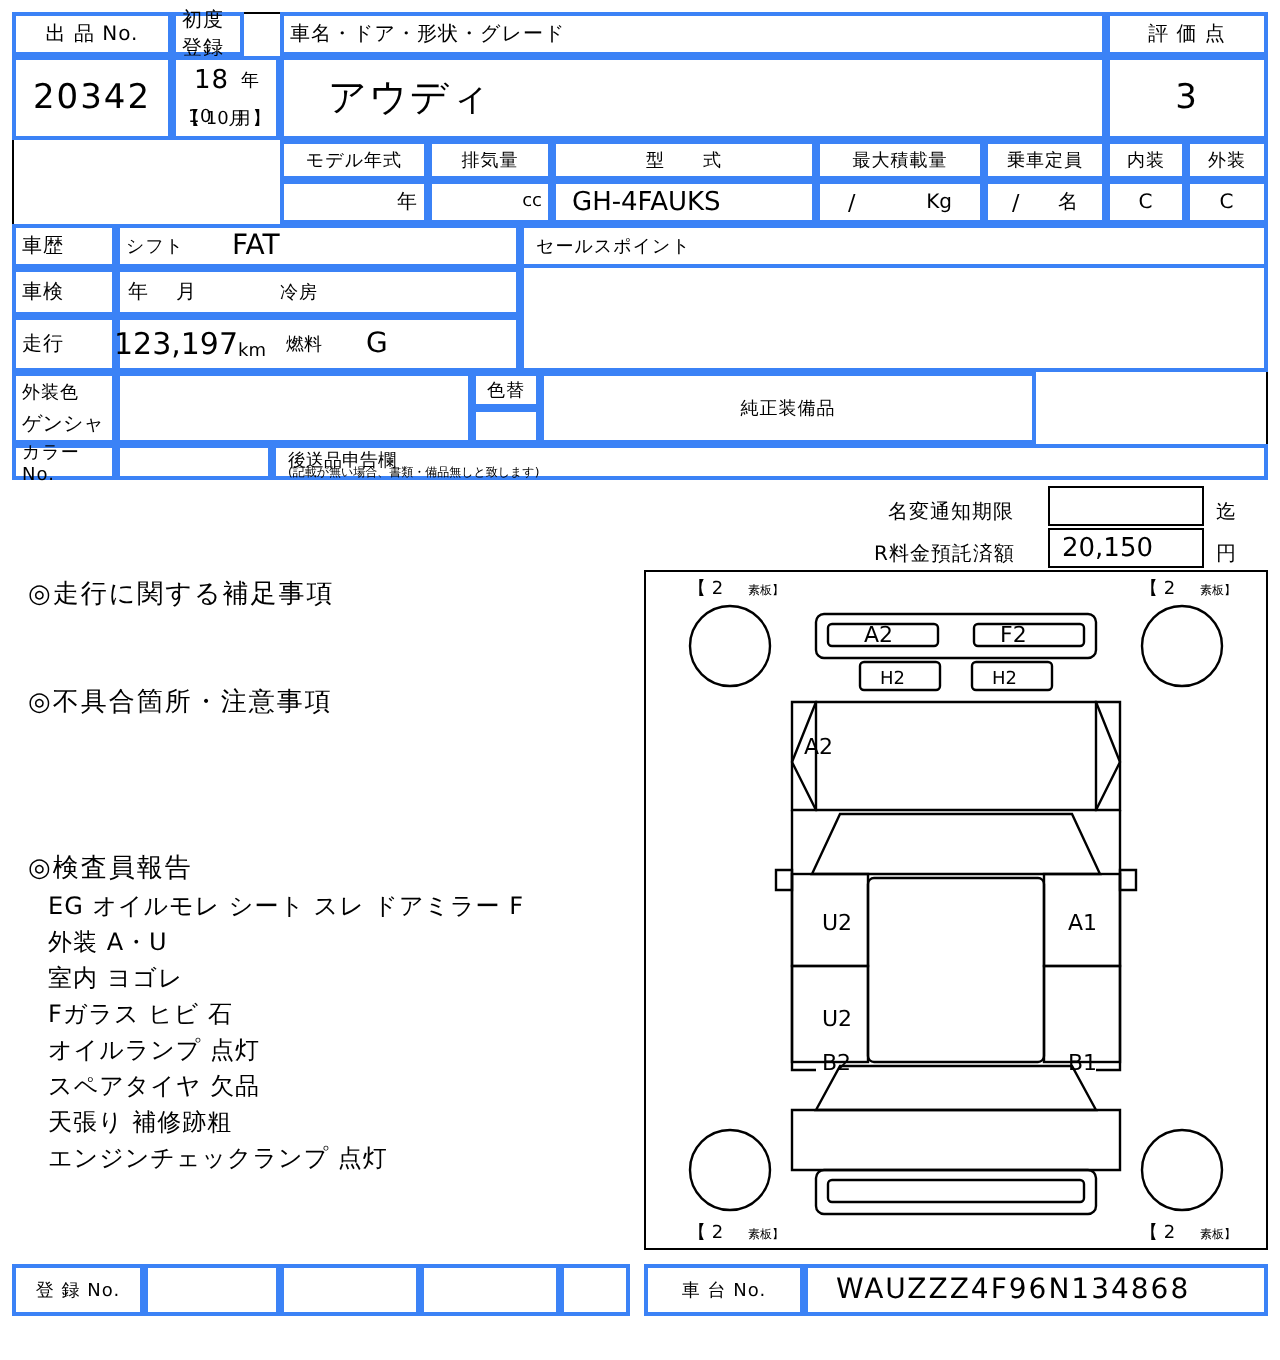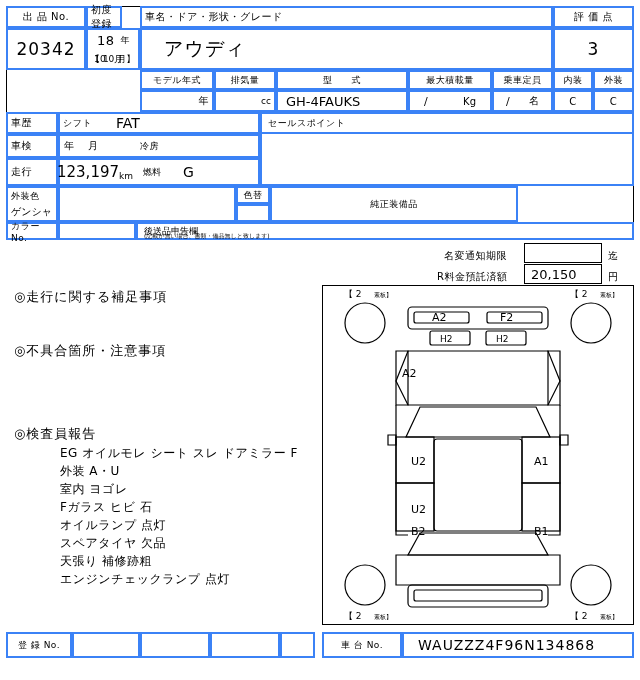--- a/index.html
+++ b/index.html
@@ -18,21 +18,21 @@
         display:flex;align-items:center;padding:0 3px;}
   .cc{justify-content:center;}
   .lbl{font-size:10px;letter-spacing:0.5px;}
   .lbl9{font-size:9px;letter-spacing:0.5px;}
   .lbl8{font-size:8px;letter-spacing:0.3px;}
   .big{font-size:19px;letter-spacing:1px;}
   .mid{font-size:14px;}
   .mid2{font-size:13px;}
   .num{font-size:17px;letter-spacing:1px;}
   .txt{position:absolute;box-sizing:border-box;}
-  .inspect-line{font-size:12px;letter-spacing:0.5px;line-height:18px;margin-left:36px;}
+  .inspect-line{font-size:12px;letter-spacing:0.5px;line-height:18px;}
   svg{display:block;}
 </style>
 </head>
 <body>
 
 <div class="sheet">
 
   <div class="abs bd" style="left:6px;top:6px;width:628px;height:234px;"></div>
 
   <div class="cell cc lbl" style="left:6px;top:6px;width:80px;height:22px;">出 品 No.</div>

